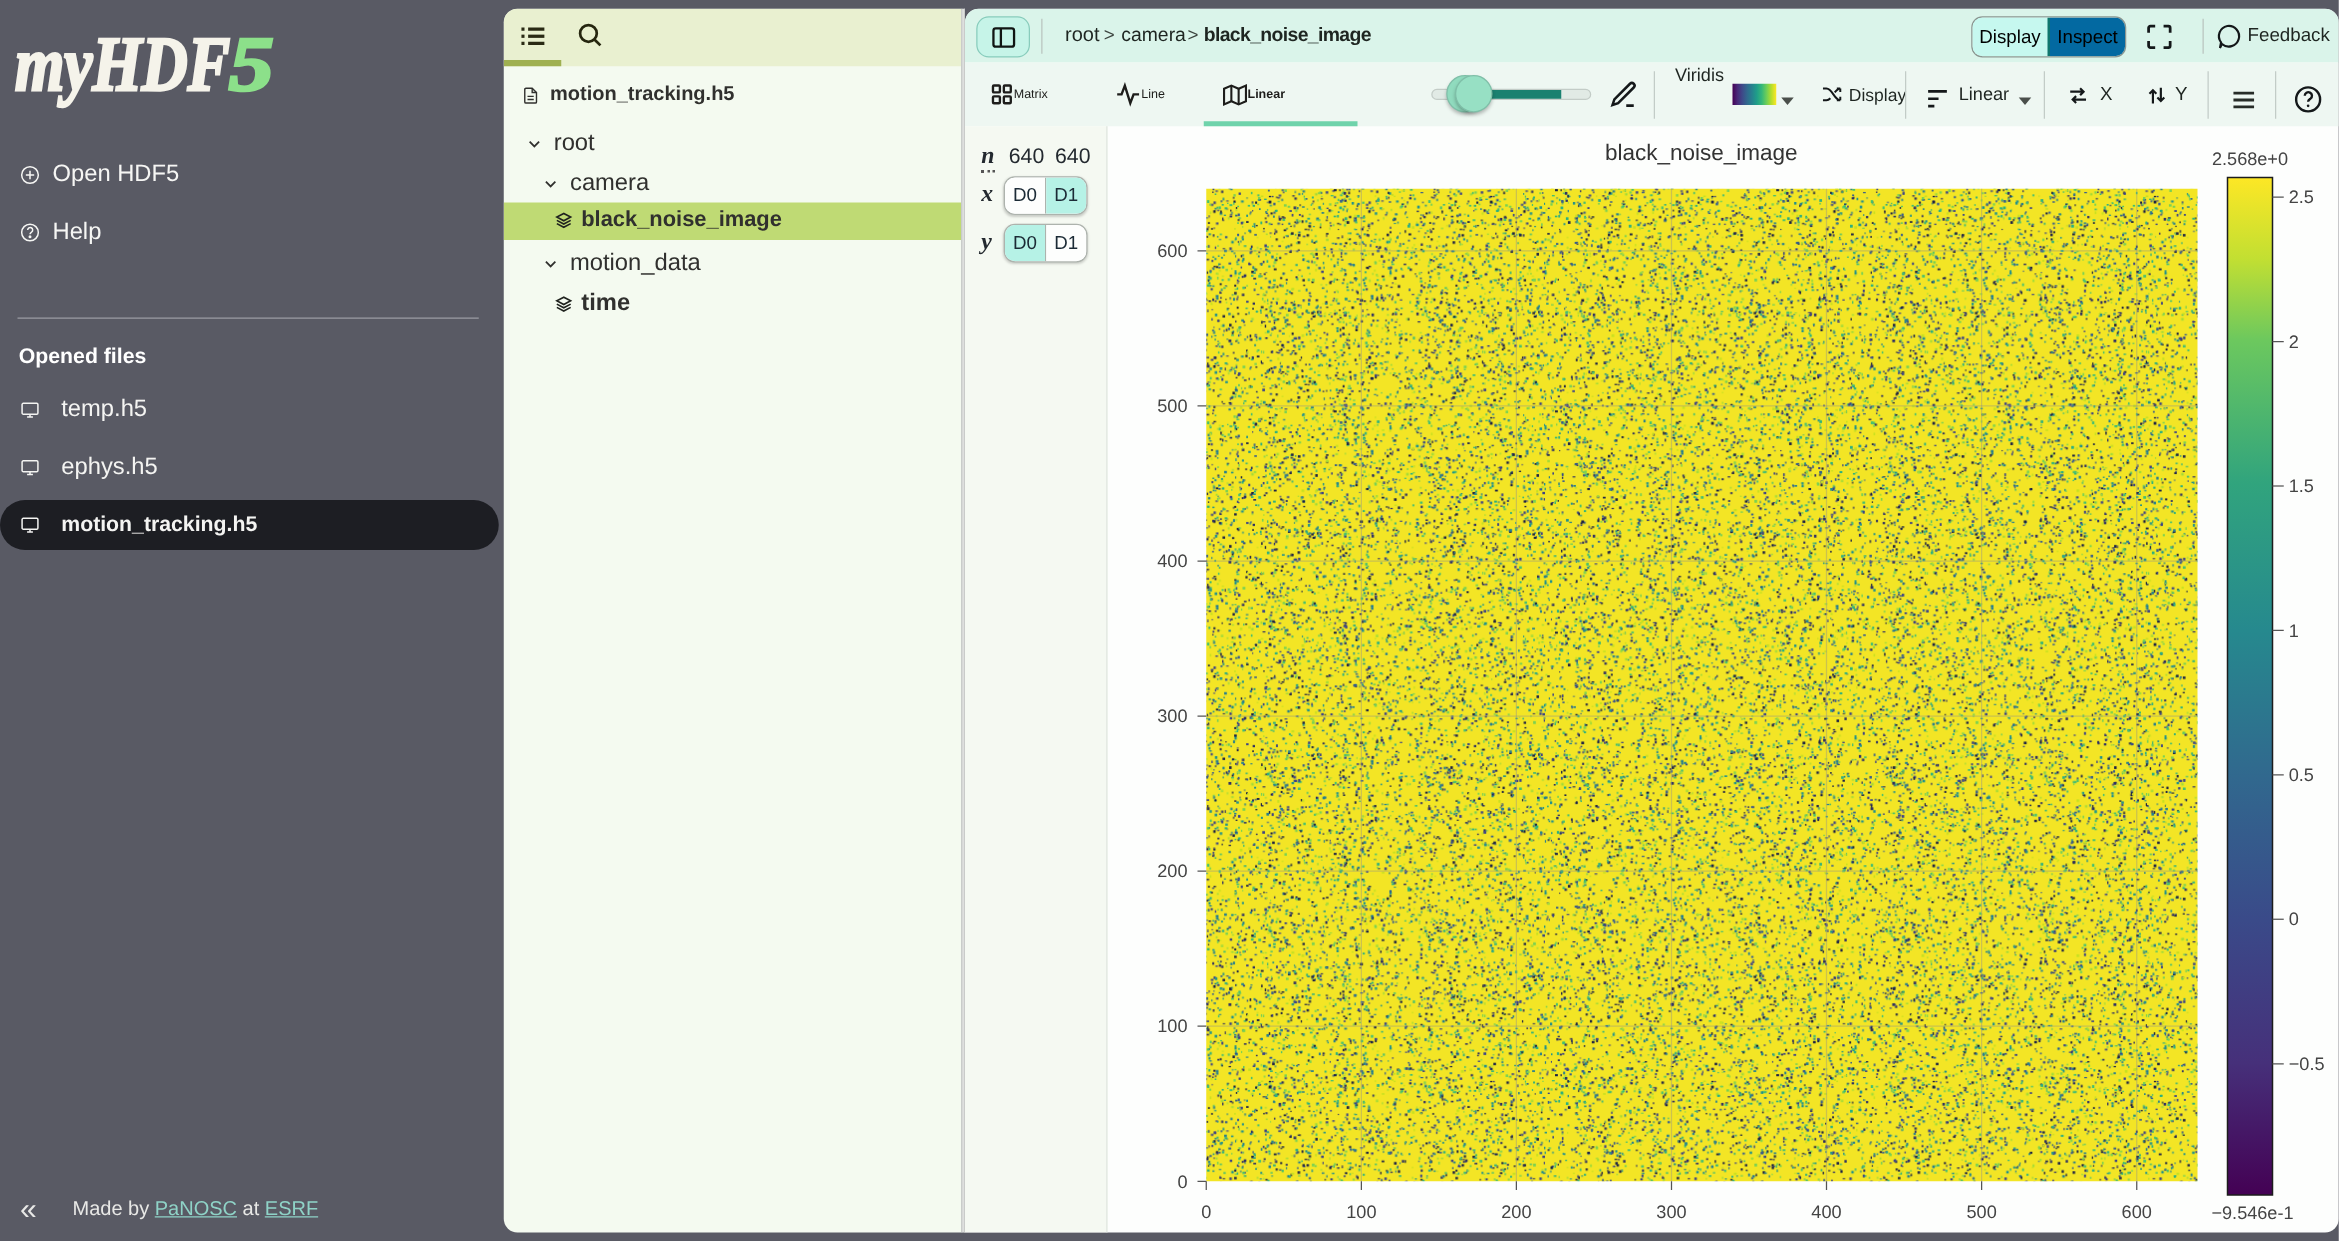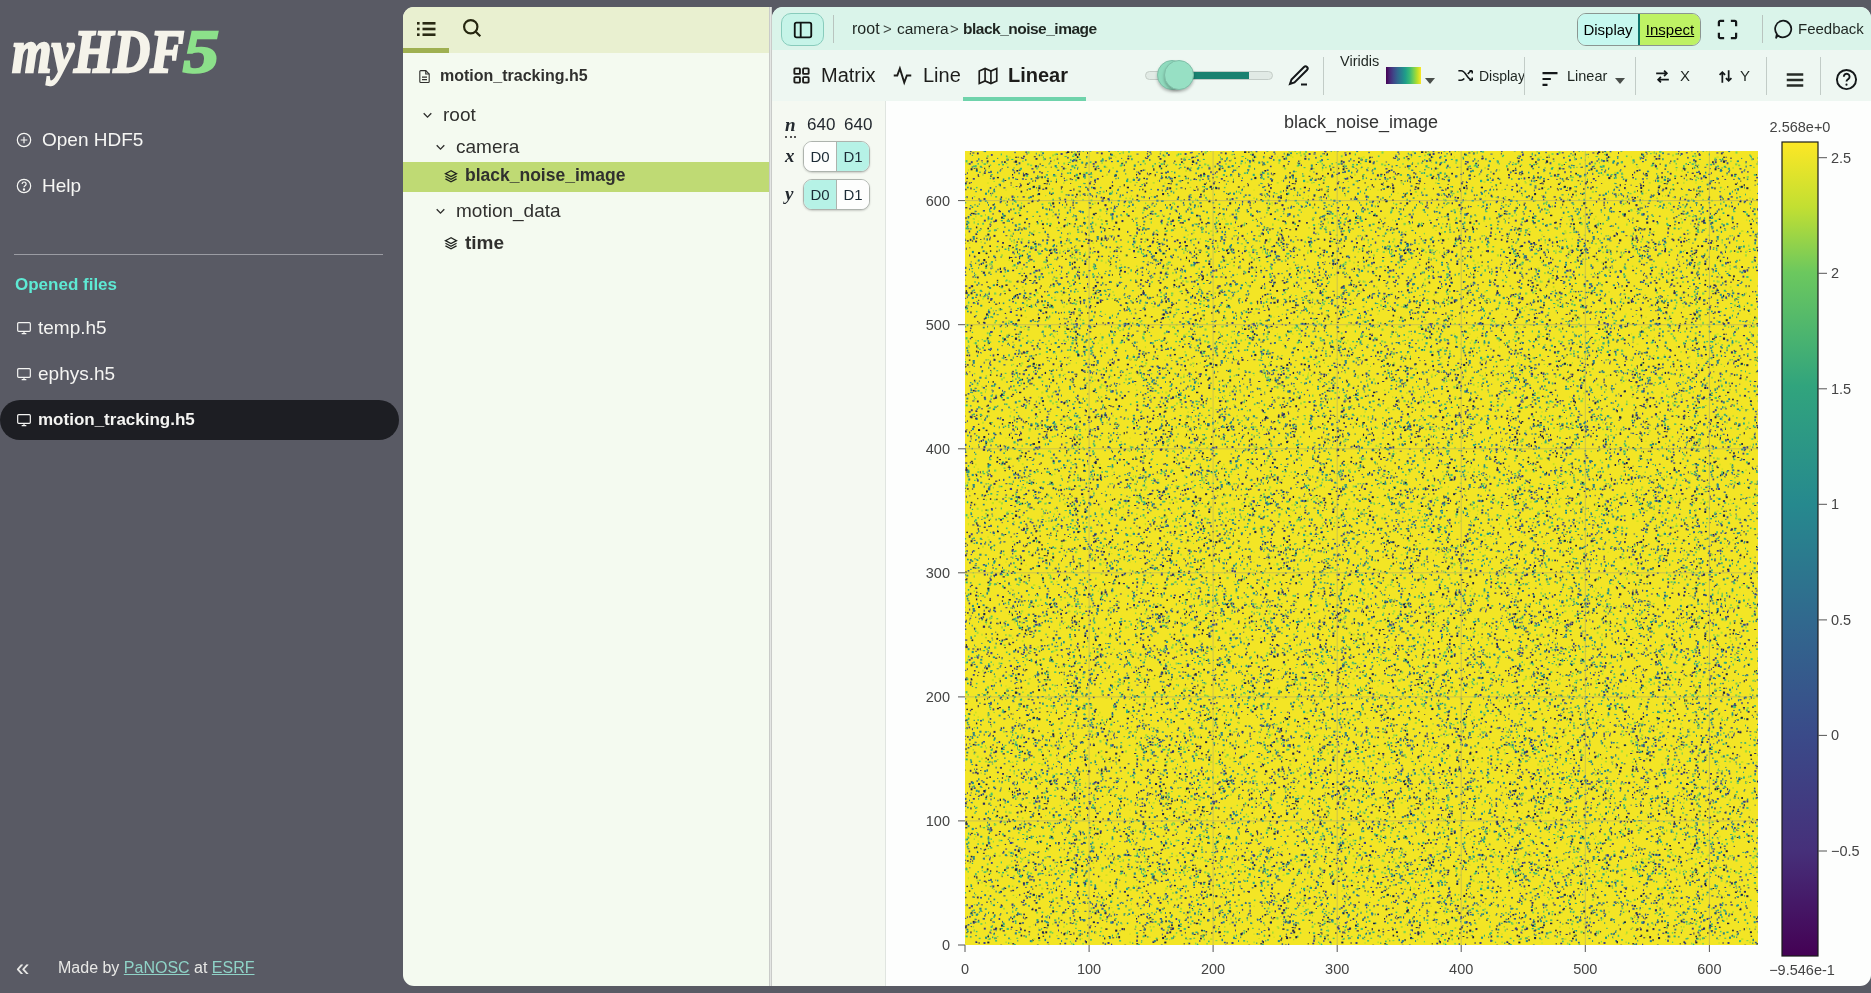--- a/index.html
+++ b/index.html
@@ -4,22 +4,22 @@
 <style>
 * { margin:0; padding:0; box-sizing:border-box; }
 html,body { width:1871px; height:993px; overflow:hidden; }
 body { background:#595a64; font-family:"Liberation Sans", sans-serif; position:relative; }
 .abs { position:absolute; }
 
 
 #sidebar { position:absolute; left:0; top:0; width:403px; height:993px; color:#f3f3f1; }
 .side-item { position:absolute; left:0; display:flex; align-items:center; gap:10px; font-size:19px; color:#f6f6f4; }
 .side-item svg { flex:0 0 auto; }
-#opened-hdr { position:absolute; left:15px; top:275px; font-size:17px; font-weight:bold; color:#5eead4; }
-.file-row { position:absolute; left:0; width:399px; height:40px; display:flex; align-items:center; gap:6px; padding-left:16px; font-size:19px; color:#f4f4f2; }
+#opened-hdr { position:absolute; left:15px; top:275px; font-size:17px; font-weight:bold; color:#ffffff; }
+.file-row { position:absolute; left:0; width:399px; height:40px; display:flex; align-items:center; gap:17px; padding-left:16px; font-size:19px; color:#f4f4f2; }
 .file-row.sel { background:#1d1e23; border-radius:20px; font-weight:bold; font-size:17px; }
 #side-div { position:absolute; left:14px; top:254px; width:369px; height:1px; background:#9b9ca3; }
 #side-footer { position:absolute; left:0; top:956px; width:403px; height:30px; font-size:16px; color:#e8e8e6; }
 #side-footer a { color:#8fd3c7; text-decoration:underline; }
 
 
 #explorer { position:absolute; left:403px; top:7px; width:366px; height:979px; background:#f4faf0; border-radius:11px 0 0 11px; overflow:hidden; }
 #exp-toolbar { position:absolute; left:0; top:0; width:366px; height:46px; background:#e9f0d0; }
 #exp-underline { position:absolute; left:0; top:41px; width:46px; height:5px; background:#9fb051; }
 .trow { position:absolute; display:flex; align-items:center; font-size:19px; color:#30302e; }
@@ -28,22 +28,22 @@
 
 
 #main { position:absolute; left:772px; top:7px; width:1099px; height:979px; background:#fdfefd; border-radius:11px 11px 11px 0; overflow:hidden; }
 #m-topbar { position:absolute; left:0; top:0; width:1099px; height:43px; background:#daf4ea; }
 #m-toolbar { position:absolute; left:0; top:43px; width:1099px; height:51px; background:#eef7f2; }
 .vsep { position:absolute; width:1px; background:#9aa39e; }
 .crumb { position:absolute; top:0; height:43px; display:flex; align-items:center; font-size:17px; color:#1e2521; }
 #toggle-btn { position:absolute; left:9px; top:6px; width:43px; height:33px; background:#c6f4e8; border:1px solid #88ccbc; border-radius:10px; display:flex; align-items:center; justify-content:center; }
 #seg { position:absolute; left:805px; top:6px; width:124px; height:33px; border:1px solid #8b9691; border-radius:9px; display:flex; overflow:hidden; font-size:15px; }
 #seg .a { flex:1; background:#c6f8ef; display:flex; align-items:center; justify-content:center; border-right:2px solid #0f766e; }
-#seg .b { flex:1; background:#bef264; display:flex; align-items:center; justify-content:center;text-decoration:underline; }
-.tab { position:absolute; top:43px; height:51px; display:flex; align-items:center; gap:10px; font-size:20px; color:#1d1d1b; }
+#seg .b { flex:1; background:#0369a1; display:flex; align-items:center; justify-content:center; }
+.tab { position:absolute; top:43px; height:51px; display:flex; align-items:center; font-size:10px; color:#1d1d1b; }
 .tab b { font-weight:bold; }
 #hm-underline { position:absolute; left:191px; top:90px; width:123px; height:4px; background:#6fd3ab; }
 
 
 #mapper { position:absolute; left:0; top:94px; width:114px; height:885px; background:#f5f9f2; border-right:1px solid #e0e5e0; font-size:17px; color:#23292f; }
 .dimlabel { font-family:"Liberation Serif", serif; font-style:italic; font-weight:bold; font-size:19px; }
 .pill { position:absolute; width:67px; height:31px; border:1px solid #adb3ad; border-radius:9px; background:#fff; display:flex; overflow:hidden; box-shadow:0 1px 2px rgba(0,0,0,0.18); }
 .pill span { flex:1; display:flex; align-items:center; justify-content:center; font-size:15px; color:#1c2b36; }
 .pill .on { background:#b6f2e6; }
 .pill .off { background:#fdfefd; }

